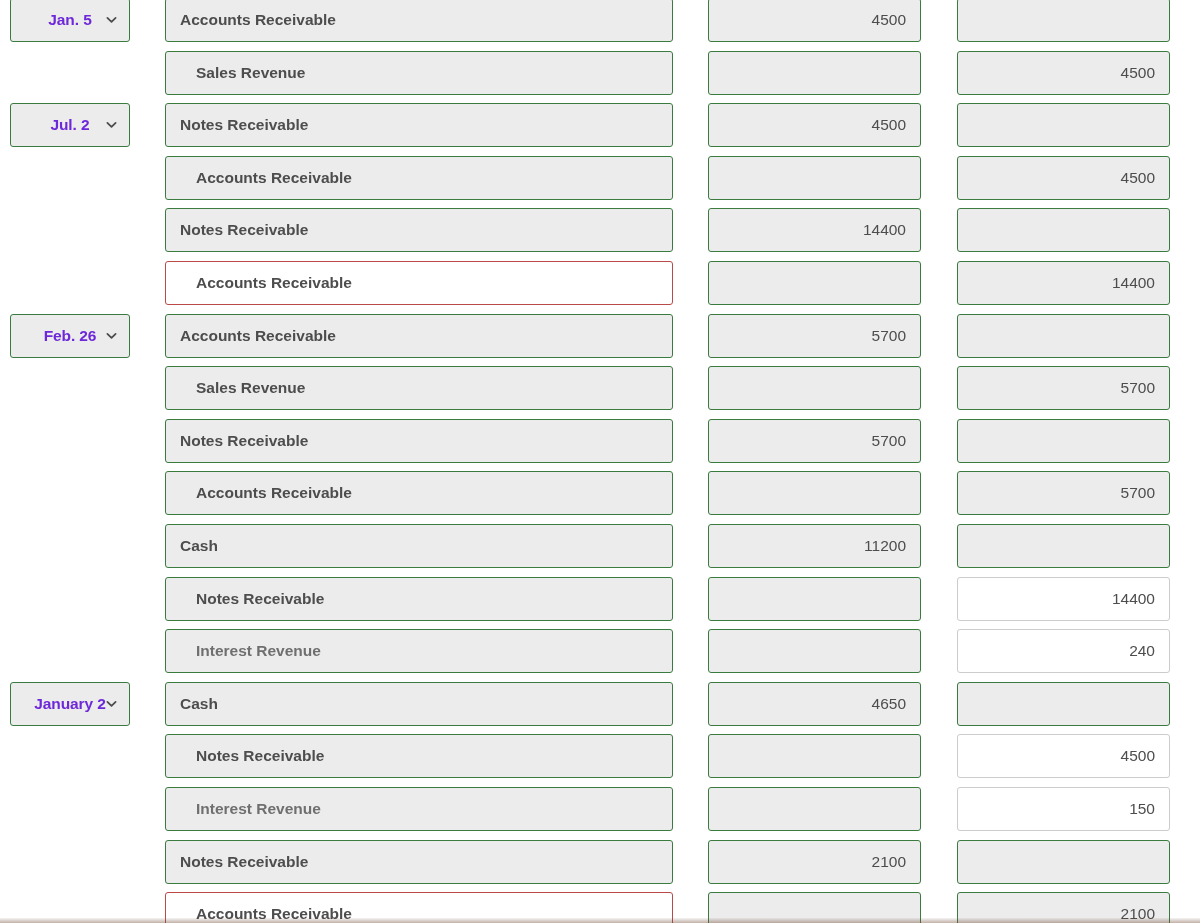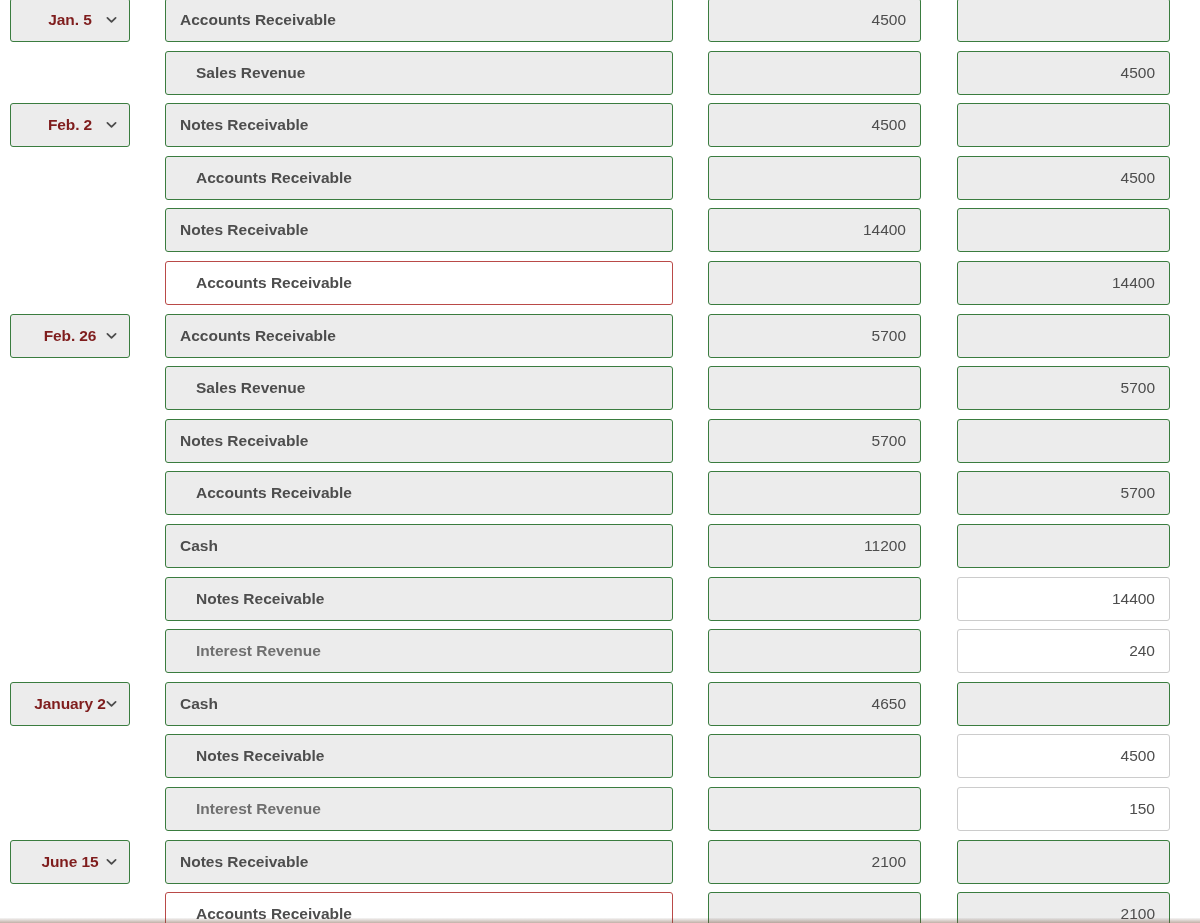--- a/index.html
+++ b/index.html
@@ -51,21 +51,21 @@
     border-radius: 3px;
     display: flex;
     align-items: center;
     justify-content: center;
     cursor: pointer;
     position: relative;
   }
   .date-text {
     font-size: 15.5px;
     font-weight: bold;
-    color: #7f1d1d;
+    color: #6d28d9;
     letter-spacing: -0.1px;
   }
   .chevron {
     position: absolute;
     right: 12px;
     top: 50%;
     transform: translateY(-50%);
     width: 11px;
     height: 11px;
     color: #4d4d4d;
@@ -200,21 +200,21 @@
         </div>
         <div class="credit-cell">
           <div class="amount-field">
             <span>4500</span>
           </div>
         </div>
       </div>
       <div class="journal-row">
         <div class="date-cell">
           <div class="date-select-inner">
-            <span class="date-text">Feb. 2</span>
+            <span class="date-text">Jul. 2</span>
             <span class="chevron">
               <svg viewBox="0 0 12 12" width="11" height="11" aria-hidden="true">
                 <path d="M1.5 3.6 L6 8.1 L10.5 3.6" fill="none" stroke="currentColor" stroke-width="1.9" stroke-linecap="round" stroke-linejoin="round"></path>
               </svg>
             </span>
           </div>
         </div>
         <div class="account-cell">
           <div class="account-field">
             <span>Notes Receivable</span>
@@ -466,30 +466,20 @@
             <span></span>
           </div>
         </div>
         <div class="credit-cell">
           <div class="amount-field neutral">
             <span>150</span>
           </div>
         </div>
       </div>
       <div class="journal-row">
-        <div class="date-cell">
-          <div class="date-select-inner">
-            <span class="date-text">June 15</span>
-            <span class="chevron">
-              <svg viewBox="0 0 12 12" width="11" height="11" aria-hidden="true">
-                <path d="M1.5 3.6 L6 8.1 L10.5 3.6" fill="none" stroke="currentColor" stroke-width="1.9" stroke-linecap="round" stroke-linejoin="round"></path>
-              </svg>
-            </span>
-          </div>
-        </div>
         <div class="account-cell">
           <div class="account-field">
             <span>Notes Receivable</span>
           </div>
         </div>
         <div class="debit-cell">
           <div class="amount-field">
             <span>2100</span>
           </div>
         </div>

